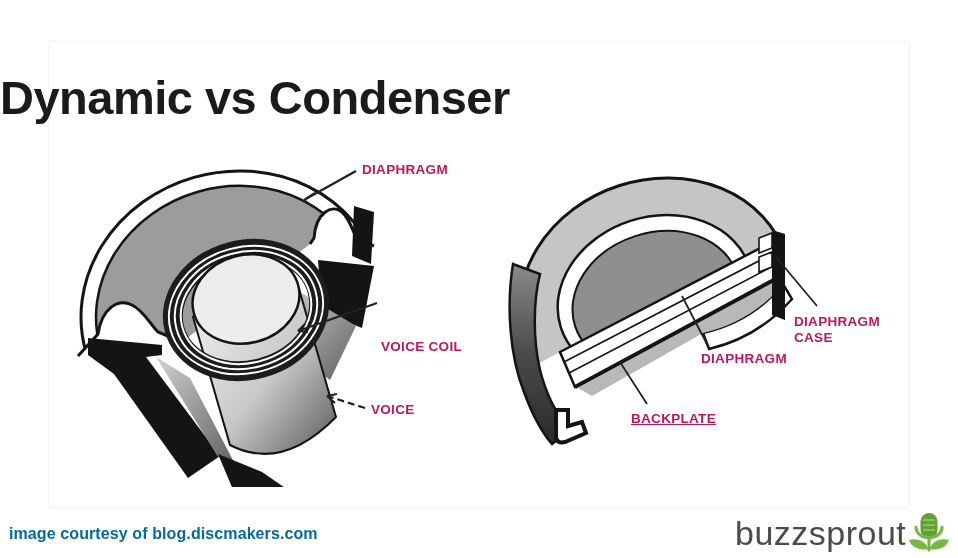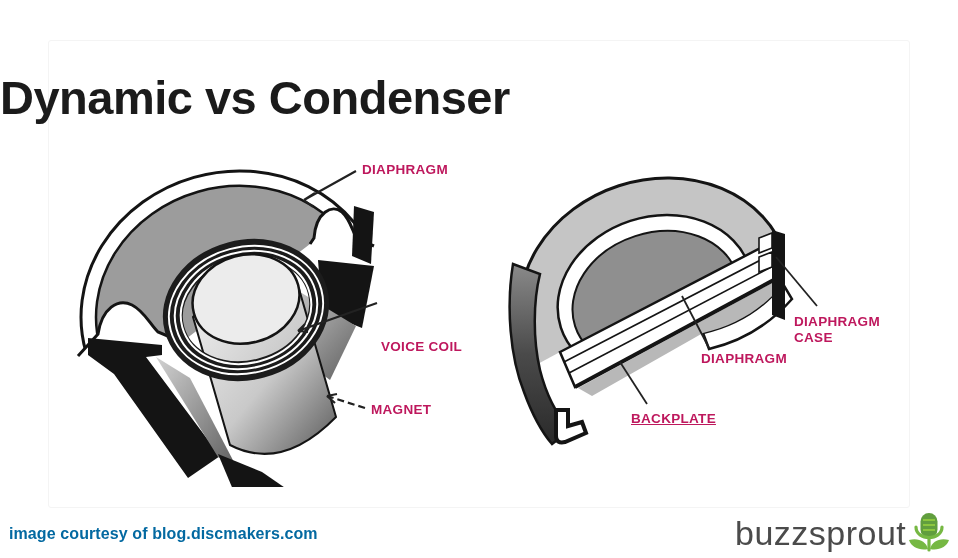--- a/index.html
+++ b/index.html
@@ -133,21 +133,21 @@
       <path stroke-width="2.2" stroke-dasharray="7 4" d="M 365,408 L 327,396"></path>
       <path stroke-width="2.2" d="M 327,396 L 337,394 M 327,396 L 335,403"></path>
       <path stroke-width="1.8" d="M 817,306 L 776,257"></path>
       <path stroke-width="1.8" d="M 709,348 L 682,296"></path>
       <path stroke-width="1.8" d="M 647,404 L 620,362"></path>
     </g>
   </svg>
 
   <div class="lbl" style="left:362px; top:162px;">DIAPHRAGM</div>
   <div class="lbl" style="left:381px; top:295px;margin-top:44px;">VOICE COIL</div>
-  <div class="lbl" style="left:371px; top:402px;">MAGNET</div>
+  <div class="lbl" style="left:371px; top:402px;">VOICE</div>
   <div class="lbl wrap" style="left:794px; top:314px; width:112px;">DIAPHRAGM CASE</div>
   <div class="lbl" style="left:701px; top:351px;">DIAPHRAGM</div>
   <div class="lbl" style="left:631px; top:411px;text-decoration:underline;">BACKPLATE</div>
 
   <div class="credit">image courtesy of blog.discmakers.com</div>
 
   <div class="logo">
     <span class="logo-text">buzzsprout</span>
     <svg class="logo-icon" width="46" height="46" viewBox="0 0 46 46">
       <rect x="14.5" y="3" width="17" height="25" rx="8.5" fill="#619e3e"></rect>

